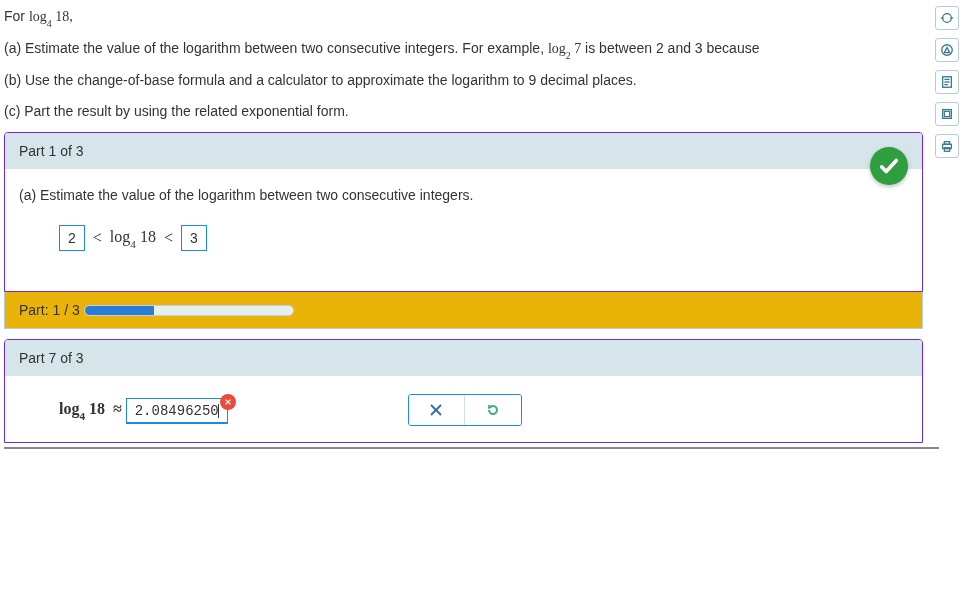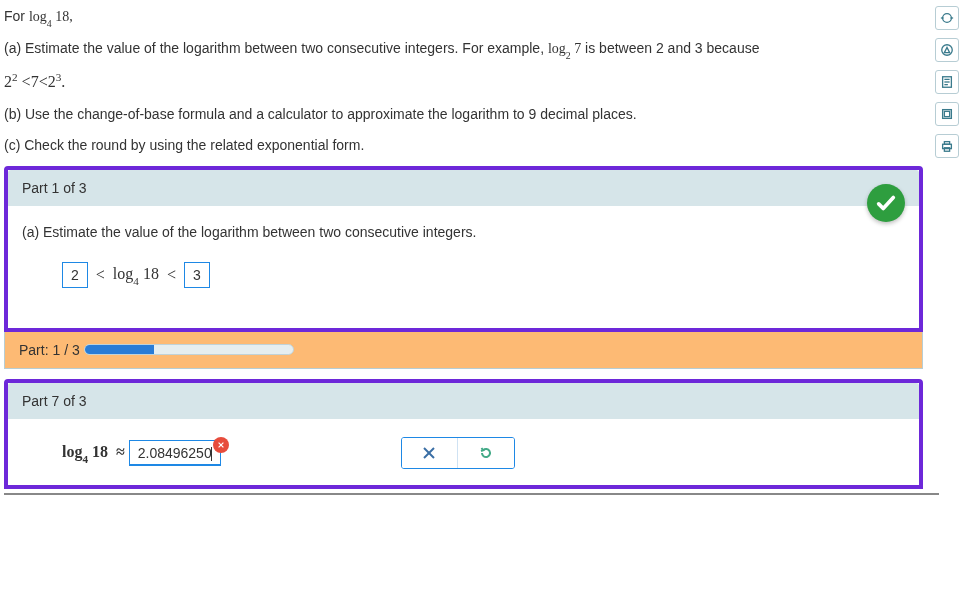--- a/index.html
+++ b/index.html
@@ -1,35 +1,35 @@
 <!DOCTYPE html>
 <html><head>
   <meta charset="utf-8">
   <style>
     * { box-sizing: border-box; margin: 0; padding: 0; }
     body { font-family: Arial, sans-serif; font-size: 14px; color: #333; background: #fff; width: 969px; height: 593px; position: relative; overflow: hidden; }
     .main-content { padding: 8px 12px 0 4px; width: 935px; }
     .intro-line { margin-bottom: 10px; font-size: 14px; }
-    .math { font-family: 'Times New Roman', serif; }
+    .math { font-family: 'Times New Roman', serif; text-align: right; }
     .sub { font-size: 0.7em; vertical-align: sub; position: relative; top: 2px; }
     .sup { font-size: 0.7em; vertical-align: super; }
     .question-text { margin-bottom: 8px; line-height: 1.6; }
-    .panel { border: 4px solid #6d28d9; border-radius: 4px 4px 0 0; margin-top: 10px; background: #fff; position: relative; }
+    .panel { border: 1px solid #6d28d9; border-radius: 4px 4px 0 0; margin-top: 10px; background: #fff; position: relative; }
     .panel-header { background: #d6e5e9; padding: 10px 14px; font-size: 14px; border-radius: 3px 3px 0 0; }
     .panel-body { padding: 18px 14px 40px 14px; }
     .panel-prompt { margin-bottom: 22px; }
     .answer-row { display: flex; align-items: center; gap: 8px; margin-left: 40px; font-family: 'Times New Roman', serif; font-size: 16px; }
     .answer-box { border: 1px solid #1e88e5; padding: 4px 8px; min-width: 24px; text-align: center; font-family: Arial, sans-serif; font-size: 14px; }
     .check-badge { position: absolute; right: 14px; top: 14px; width: 38px; height: 38px; border-radius: 50%; background: #2e9e3f; display: flex; align-items: center; justify-content: center; box-shadow: 0 2px 4px rgba(0,0,0,0.25); }
     .check-badge svg { width: 22px; height: 22px; stroke: #fff; stroke-width: 4; fill: none; stroke-linecap: round; stroke-linejoin: round; }
-    .progress-row { background: #fdba74; border: 1px solid #b7cdd4; border-top: none; padding: 10px 14px; display: flex; align-items: center; gap: 4px; font-size: 14px; }
+    .progress-row { background: #eab308; border: 1px solid #b7cdd4; border-top: none; padding: 10px 14px; display: flex; align-items: center; gap: 4px; font-size: 14px; }
     .progress-track { flex: 0 0 210px; height: 11px; background: #e6eef0; border-radius: 6px; position: relative; overflow: hidden; border: 1px solid #c0d2d8; }
     .progress-fill { height: 100%; width: 33.3%; background: #2a7cd6; }
     .part2-input-wrap { position: relative; display: inline-block; }
-    .answer-box.with-x { border: 1px solid #1e88e5; padding: 4px 8px 3px 8px; border-bottom: 2px solid #1e88e5; font-family: Liberation Sans, sans-serif; font-size: 14px; min-width: 80px; }
+    .answer-box.with-x { border: 1px solid #1e88e5; padding: 4px 8px 3px 8px; border-bottom: 2px solid #1e88e5; font-family: Liberation Mono, monospace; font-size: 14px; min-width: 80px; }
     .tiny-x { position: absolute; top: -8px; right: -8px; width: 16px; height: 16px; border-radius: 50%; background: #e74c3c; color: #fff; font-size: 10px; display: flex; align-items: center; justify-content: center; cursor: pointer; font-weight: bold; }
     .action-box { display: inline-flex; border: 1px solid #1e88e5; border-radius: 3px; margin-left: 180px; overflow: hidden; vertical-align: middle; }
     .action-btn { width: 56px; height: 30px; display: flex; align-items: center; justify-content: center; background: #fff; cursor: pointer; }
     .action-btn:first-child { border-right: 1px solid #cfe2f3; }
     .action-btn svg { width: 16px; height: 16px; stroke: #4a6; fill: none; stroke-width: 2; }
     .action-btn.cancel svg { stroke: #3a6ea5; }
     .right-toolbar { position: absolute; right: 6px; top: 6px; width: 28px; display: flex; flex-direction: column; gap: 8px; }
     .tool-btn { width: 24px; height: 24px; border: 1px solid #b7cdd4; border-radius: 3px; background: #fff; display: flex; align-items: center; justify-content: center; cursor: pointer; }
     .tool-btn svg { width: 14px; height: 14px; stroke: #3a7a8c; fill: none; stroke-width: 1.5; }
     .cursor-mark { display: inline-block; width: 1px; height: 14px; background: #333; vertical-align: middle; margin-left: -1px; }
@@ -43,27 +43,23 @@
 <div class="main-content">
 
   <div class="intro-line">
     <span>For </span><span class="math"><span>log</span><span class="sub">4</span>&nbsp;<span>18,</span></span>
   </div>
 
   <div class="question-text">
     <span>(a) Estimate the value of the logarithm between two consecutive integers. For example, </span><span class="math"><span>log</span><span class="sub">2</span>&nbsp;<span>7</span></span><span> is between 2 and 3 because</span>
   </div>
 
-  <div class="question-text math" style="font-size:16px;">
-    <span>2</span><span class="sup">2</span>
-    <span>&lt;</span><span>7</span><span>&lt;</span><span>2</span><span class="sup">3</span><span>.</span>
-  </div>
 
   <div class="question-text">(b) Use the change-of-base formula and a calculator to approximate the logarithm to 9 decimal places.</div>
-  <div class="question-text">(c) Check the round by using the related exponential form.</div>
+  <div class="question-text">(c) Part the result by using the related exponential form.</div>
 
   <div class="panel">
     <div class="panel-header">Part 1 of 3</div>
     <div class="check-badge">
       <svg viewBox="0 0 24 24">
           <polyline points="4 13 9 18 20 6"></polyline>
         </svg>
     </div>
     <div class="panel-body">
       <div class="panel-prompt">(a) Estimate the value of the logarithm between two consecutive integers.</div>

